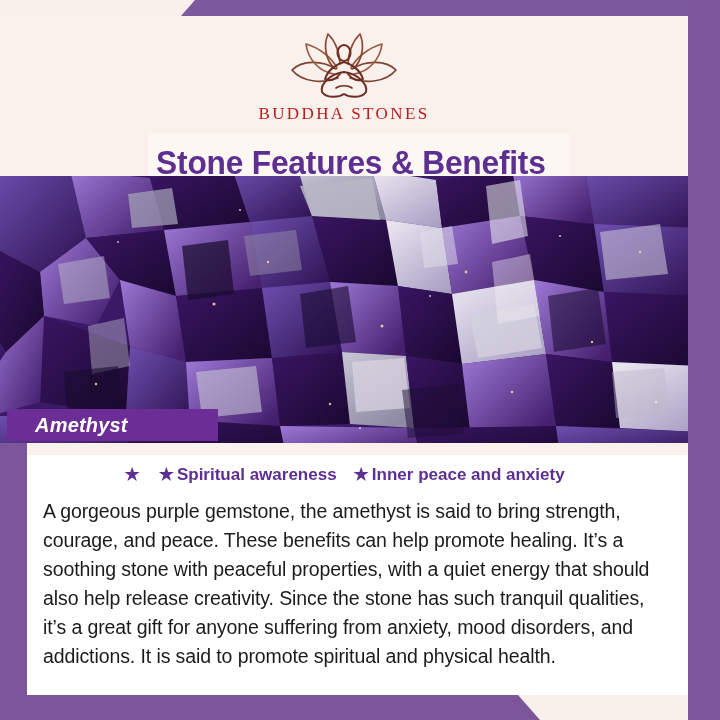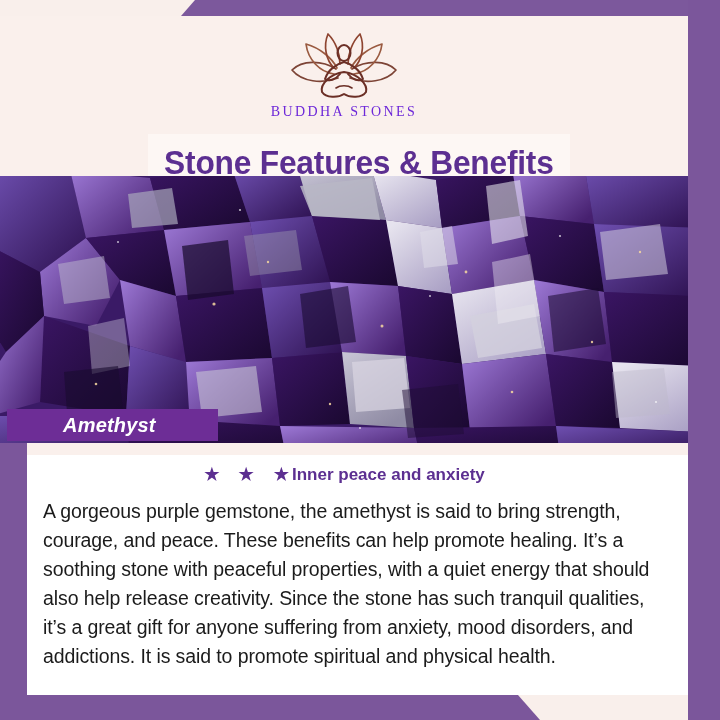--- a/index.html
+++ b/index.html
@@ -67,34 +67,34 @@
     position: absolute;
     left: 0; right: 0; top: 8px;
     display: flex;
     flex-direction: column;
     align-items: center;
   }
   .logo-mark { width: 132px; height: 78px; display: block; }
   .logo-text {
     margin-top: 2px;
     font-family: "Liberation Serif", serif;
-    font-size: 14px;
+    font-size: 17px;
     letter-spacing: 2.4px;
-    color: #6d28d9;
+    color: #b91c1c;
     font-weight: 400;
   }
 
   .title-panel {
     position: absolute;
     left: 148px; top: 118px;
     width: 422px; height: 58px;
     background: #fdf7f4;
     display: flex;
     align-items: center;
-    justify-content: center;
+    justify-content: flex-start;
   }
   .title-text {
     font-family: "Liberation Sans Narrow", "Liberation Sans", sans-serif;
     font-size: 33px;
     font-weight: bold;
     color: #5c2f91;
     letter-spacing: -0.2px;
     transform: scaleX(0.96);
     white-space: nowrap;
   }
@@ -117,21 +117,21 @@
     display: flex;
     align-items: center;
     z-index: 5;
   }
   .stone-band-name {
     color: #ffffff;
     font-family: "Liberation Sans Narrow", "Liberation Sans", sans-serif;
     font-size: 20px;
     font-weight: bold;
     font-style: italic;
-    padding-left: 56px;
+    padding-left: 28px;
     letter-spacing: 0.2px;
   }
 
   
   .content {
     position: absolute;
     left: 27px; top: 443px;
     width: 661px; bottom: 25px;
     background: #ffffff;
   }
@@ -351,20 +351,21 @@
 
   <div class="content">
     <div class="content-top-strip"></div>
 
     <div class="benefits">
       <span class="benefit">
         <span class="star">★</span>
       </span>
       <span class="benefit gap-star">
         <span class="star">★</span>
+        <span>Spiritual awareness</span>
       </span>
       <span class="benefit gap-star">
         <span class="star">★</span>
         <span>Inner peace and anxiety</span>
       </span>
     </div>
 
     <div class="paragraph">A gorgeous purple gemstone, the amethyst is said to bring strength, courage, and peace. These benefits can help promote healing. It’s a soothing stone with peaceful properties, with a quiet energy that should also help release creativity. Since the stone has such tranquil qualities, it’s a great gift for anyone suffering from anxiety, mood disorders, and addictions. It is said to promote spiritual and physical health.</div>
   </div>
 

